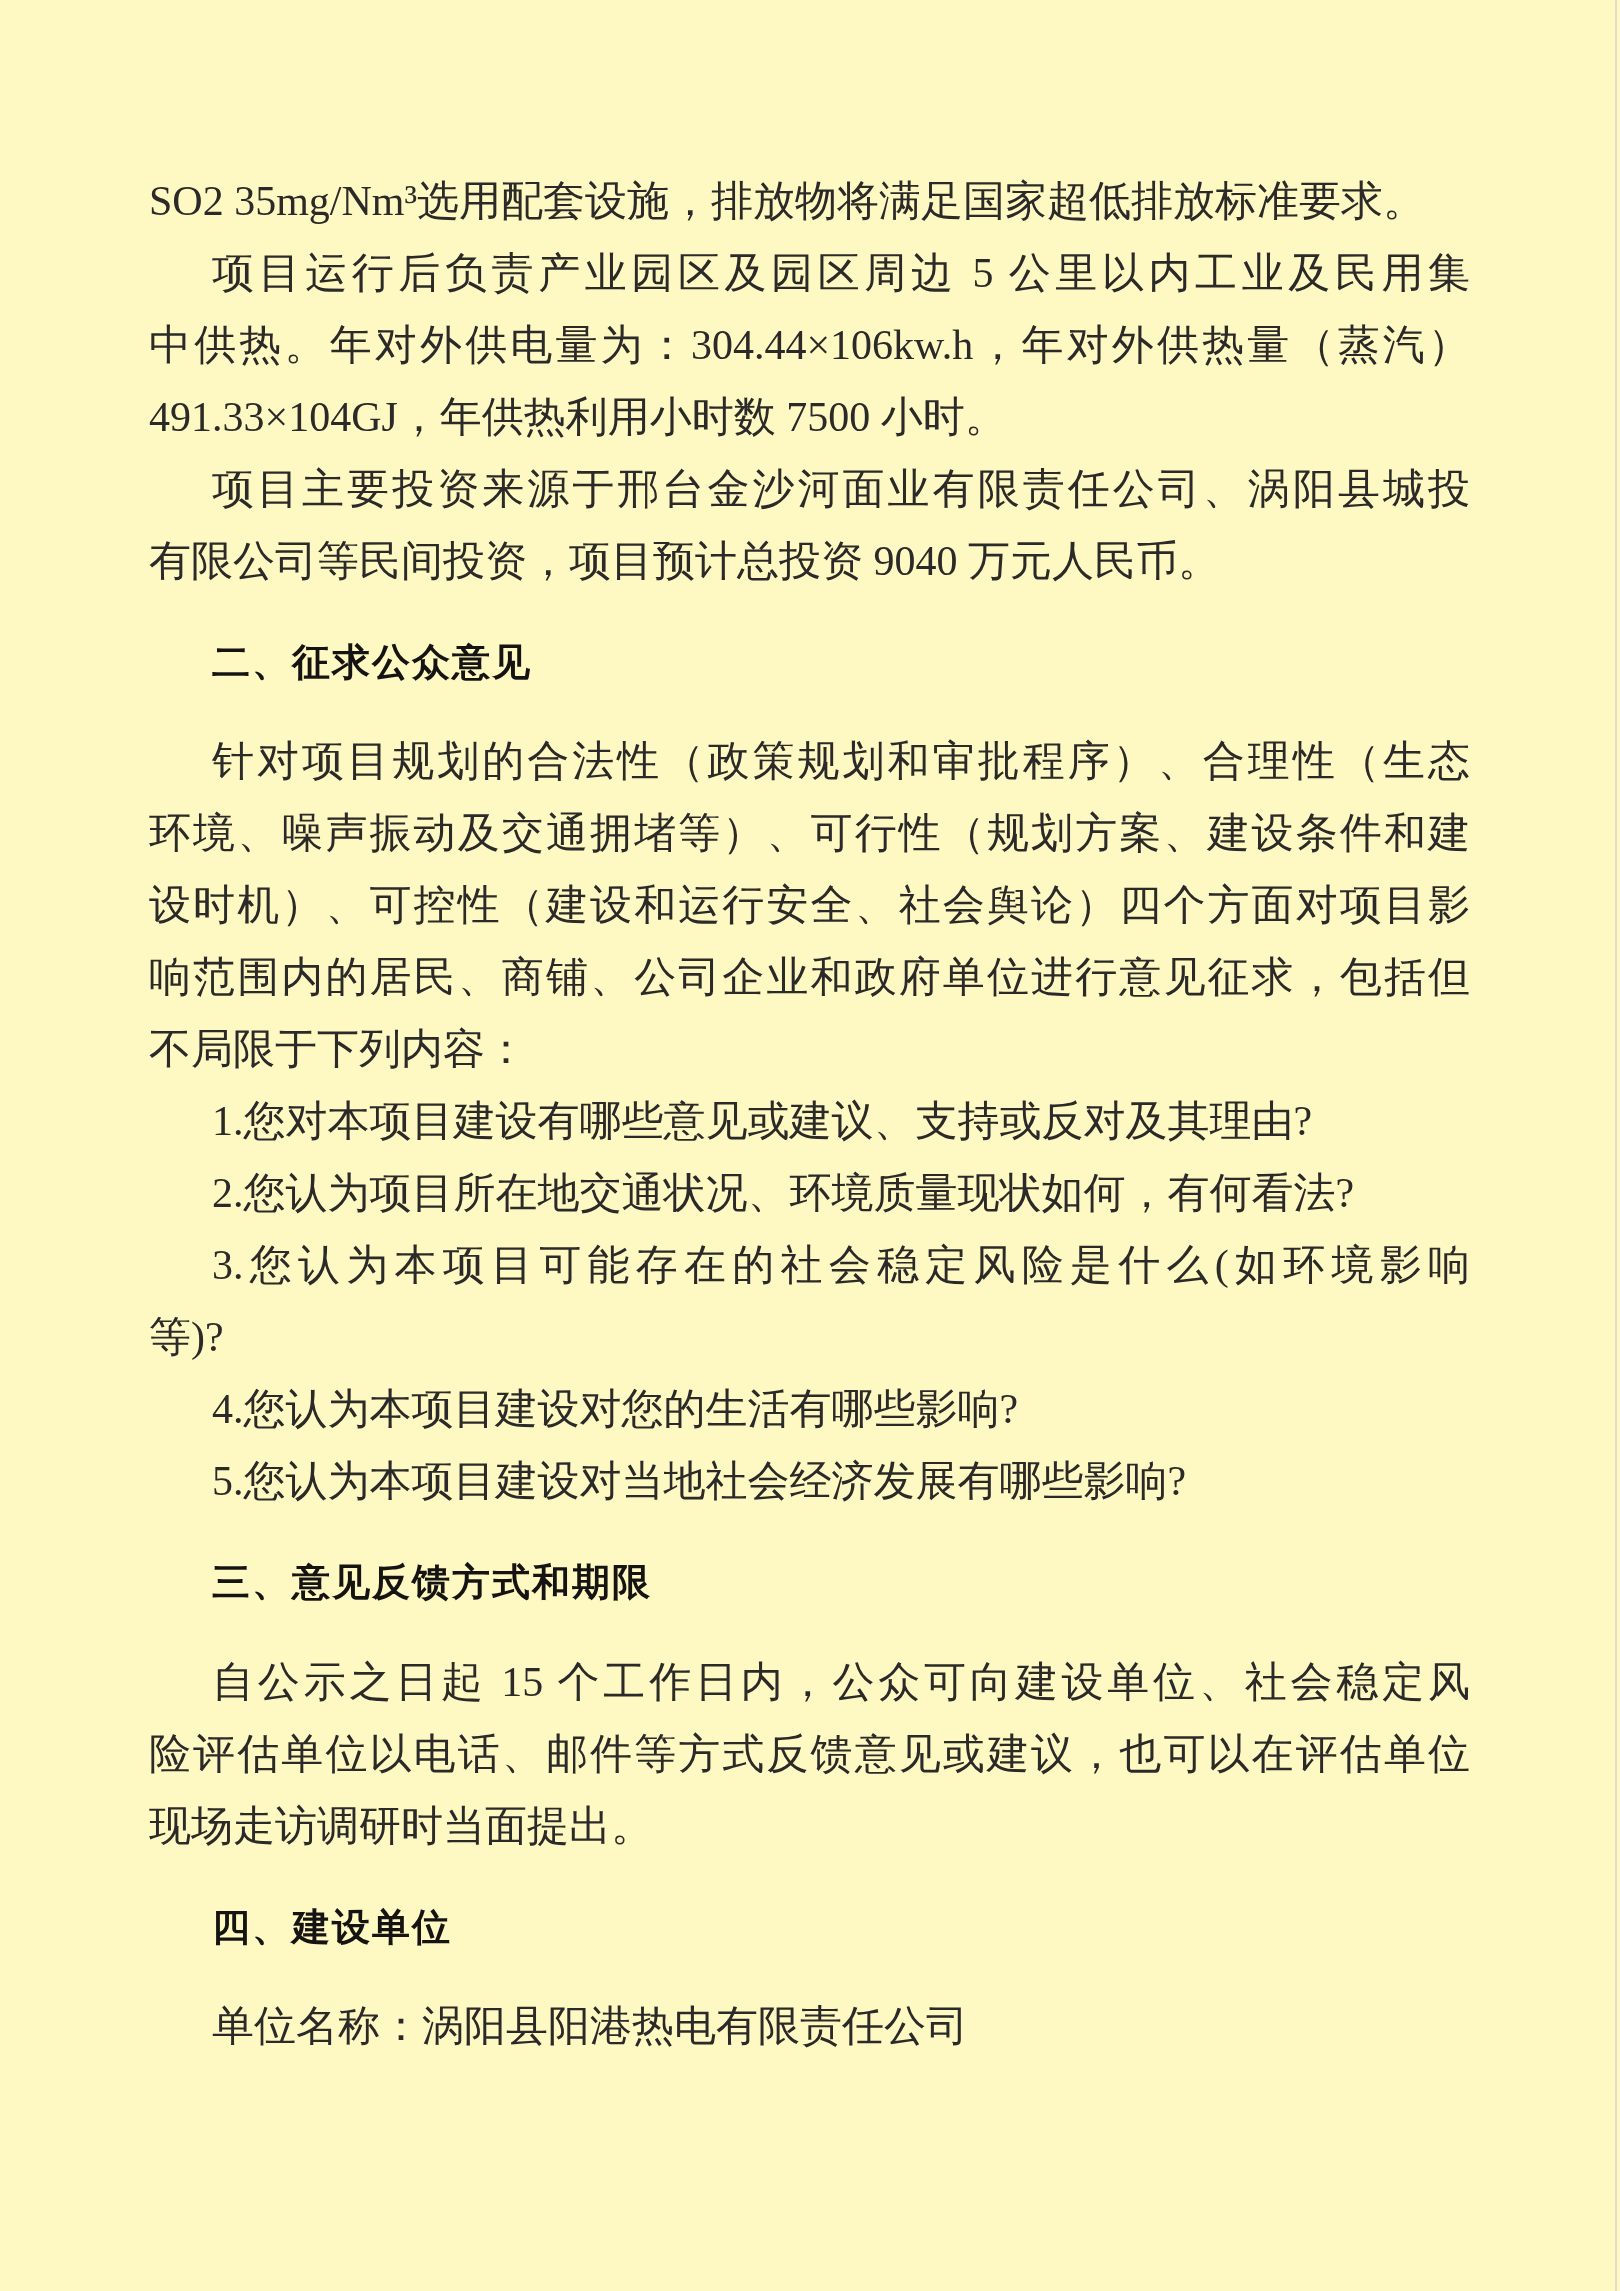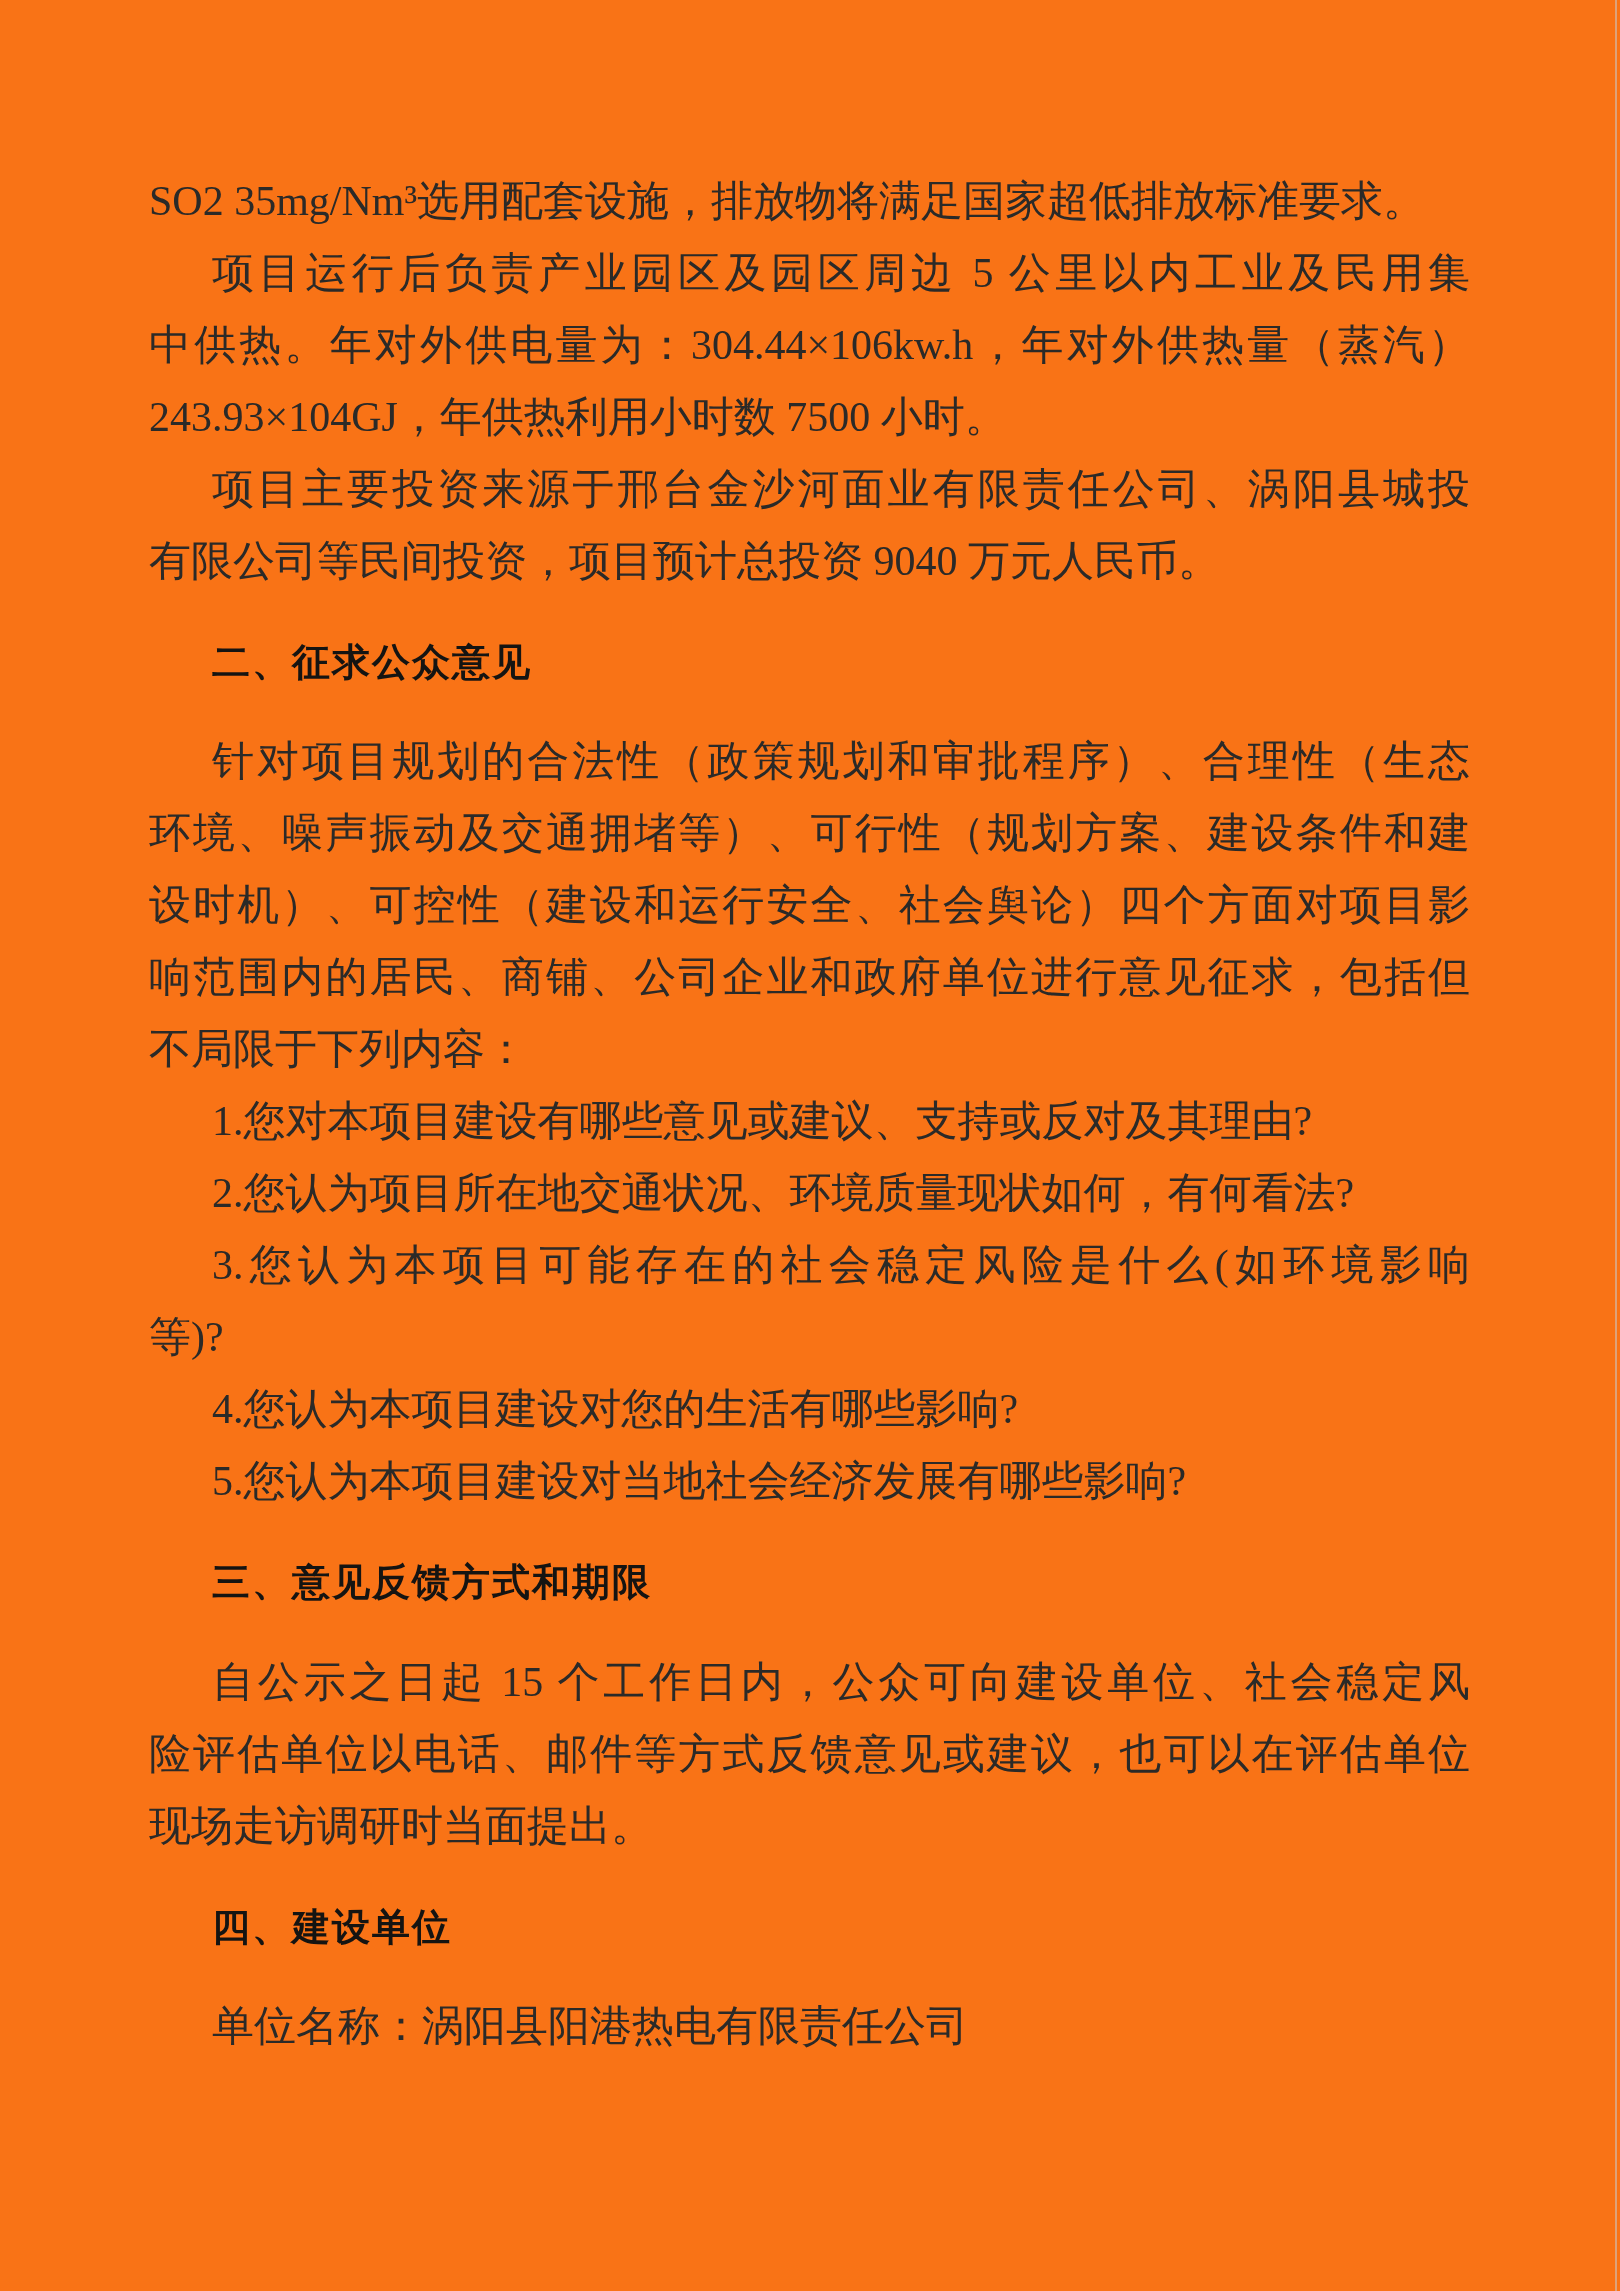--- a/index.html
+++ b/index.html
@@ -4,21 +4,21 @@
 <style>
   html, body {
     margin: 0;
     padding: 0;
     background: #888;
   }
   .page {
     position: relative;
     width: 1620px;
     height: 2292px;
-    background: #f97316;
+    background: #fef9c3;
     overflow: hidden;
     font-family: "Liberation Serif", "DejaVu Serif", serif;
     color: #2b2a28;
   }
   
   .scan-edge {
     position: absolute;
     top: 0;
     right: 2.9px;
     width: 2px;
@@ -64,21 +64,21 @@
 
 <main class="page">
   <div class="scan-edge"></div>
   <section class="content" id="doc">
       <div class="block">
         <div class="line">SO2 35mg/Nm³选用配套设施，排放物将满足国家超低排放标准要求。</div>
       </div>
       <div class="block">
         <div class="line just first-indent">项目运行后负责产业园区及园区周边 5 公里以内工业及民用集</div>
         <div class="line just">中供热。年对外供电量为：304.44×106kw.h，年对外供热量（蒸汽）</div>
-        <div class="line">243.93×104GJ，年供热利用小时数 7500 小时。</div>
+        <div class="line">491.33×104GJ，年供热利用小时数 7500 小时。</div>
       </div>
       <div class="block">
         <div class="line just first-indent">项目主要投资来源于邢台金沙河面业有限责任公司、涡阳县城投</div>
         <div class="line">有限公司等民间投资，项目预计总投资 9040 万元人民币。</div>
       </div>
       <div class="heading">二、征求公众意见</div>
       <div class="block">
         <div class="line just first-indent">针对项目规划的合法性（政策规划和审批程序）、合理性（生态</div>
         <div class="line just">环境、噪声振动及交通拥堵等）、可行性（规划方案、建设条件和建</div>
         <div class="line just">设时机）、可控性（建设和运行安全、社会舆论）四个方面对项目影</div>

